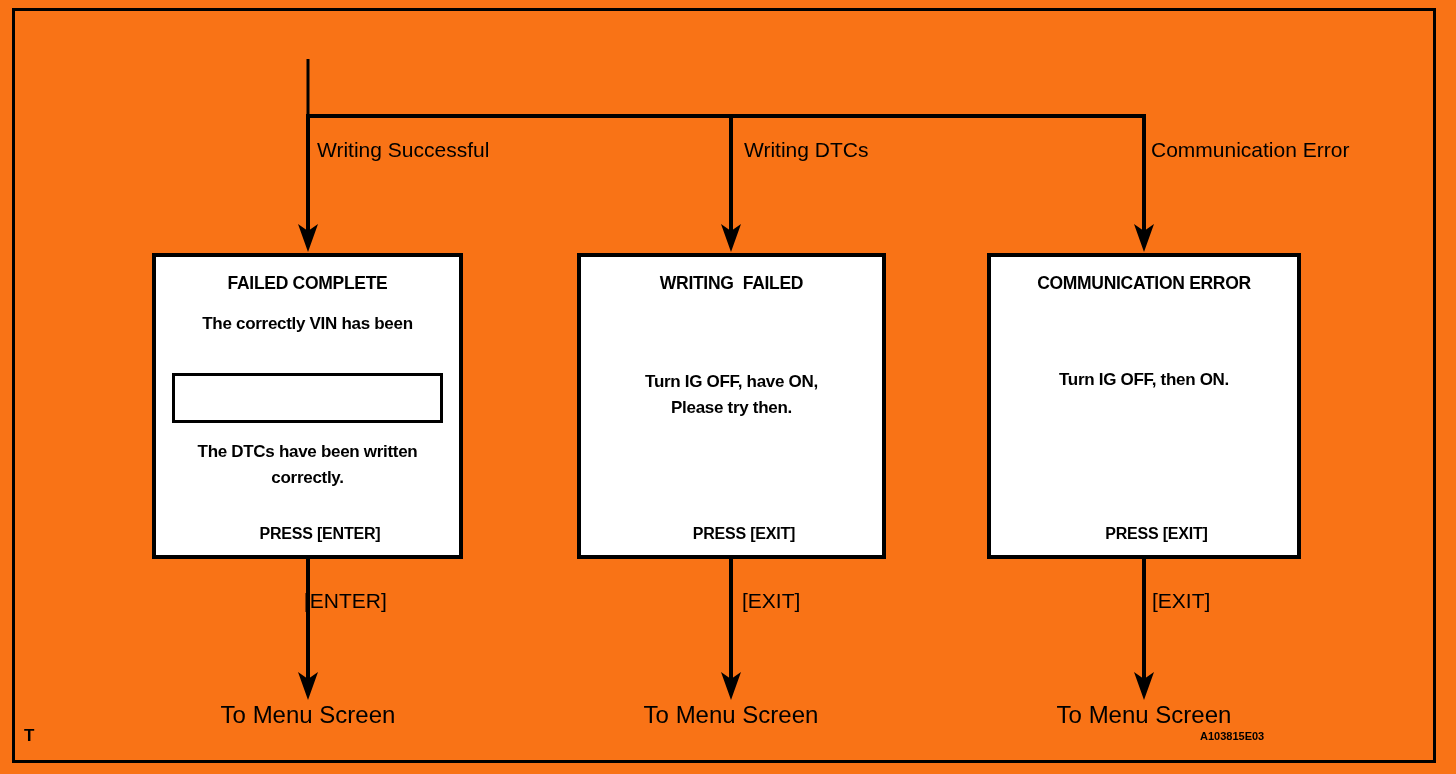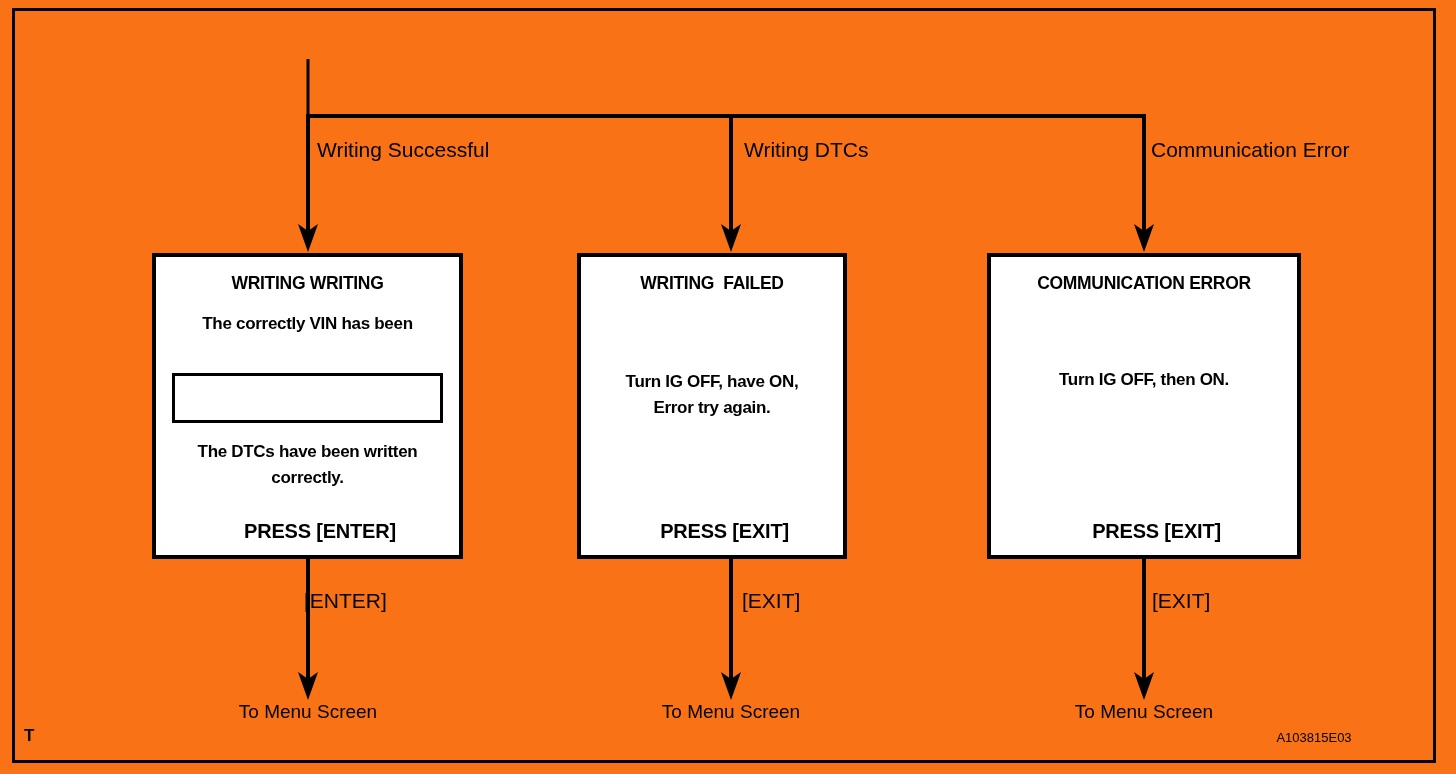--- a/index.html
+++ b/index.html
@@ -65,52 +65,53 @@
     height: 44px;
     border: 3px solid #000;
     background: #ffffff;
   }
   .press-label {
     position: absolute;
     bottom: 12px;
     left: 13px; right: 0;
     text-align: center;
     font-weight: bold;
-    font-size: 20px;
+    font-size: 16px;
     letter-spacing: -0.2px;
     margin-left: 12px;
   }
   .key-label {
     position: absolute;
     top: 589px;
     font-size: 21px;
     white-space: nowrap;
   }
   .dest-label {
     position: absolute;
     top: 701px;
     width: 320px;
     text-align: center;
-    font-size: 19px;
+    font-size: 24px;
     white-space: nowrap;
   }
   .corner-label {
     position: absolute;
     left: 24px;
     top: 726px;
     font-weight: bold;
     font-size: 17px;
   }
   .figure-code {
     position: absolute;
     left: 1200px;
     top: 730px;
     width: 228px;
-    text-align: center;
-    font-size: 13px;
+    text-align: left;
+    font-size: 11px;
+    font-weight: bold;
   }
 </style>
 </head>
 <body>
 
 <div class="stage">
 
   <div class="frame"></div>
 
   <svg class="connectors" width="1456" height="774" viewBox="0 0 1456 774" stroke="#000" fill="#000">
@@ -132,37 +133,37 @@
     <polygon stroke="none" points="721,672 731,679 741,672 731,700"></polygon>
     <line x1="1144" y1="558" x2="1144" y2="688" stroke-width="4"></line>
     <polygon stroke="none" points="1134,672 1144,679 1154,672 1144,700"></polygon>
   </svg>
 
   <div class="branch-label" style="left:317px; top:138px;">Writing Successful</div>
   <div class="branch-label" style="left:744px; top:138px;">Writing DTCs</div>
   <div class="branch-label" style="left:1151px; top:138px;">Communication Error</div>
 
   <div class="screen-box" style="left:152px; width:311px;">
-    <div class="box-title">WRITING WRITING</div>
+    <div class="box-title">FAILED COMPLETE</div>
     <div class="box-body" style="top:54px;">
       <div>The correctly VIN has been</div>
     </div>
     <div class="vin-field"></div>
     <div class="box-body" style="top:182px;">
       <div>The DTCs have been written</div>
       <div>correctly.</div>
     </div>
     <div class="press-label">PRESS [ENTER]</div>
   </div>
 
-  <div class="screen-box" style="left:577px; width:270px;">
+  <div class="screen-box" style="left:577px; width:309px;">
     <div class="box-title">WRITING  FAILED</div>
     <div class="box-body" style="top:112px;">
       <div>Turn IG OFF, have ON,</div>
-      <div>Error try again.</div>
+      <div>Please try then.</div>
     </div>
     <div class="press-label">PRESS [EXIT]</div>
   </div>
 
   <div class="screen-box" style="left:987px; width:314px;">
     <div class="box-title">COMMUNICATION ERROR</div>
     <div class="box-body" style="top:110px;">
       <div>Turn IG OFF, then ON.</div>
     </div>
     <div class="press-label">PRESS [EXIT]</div>

